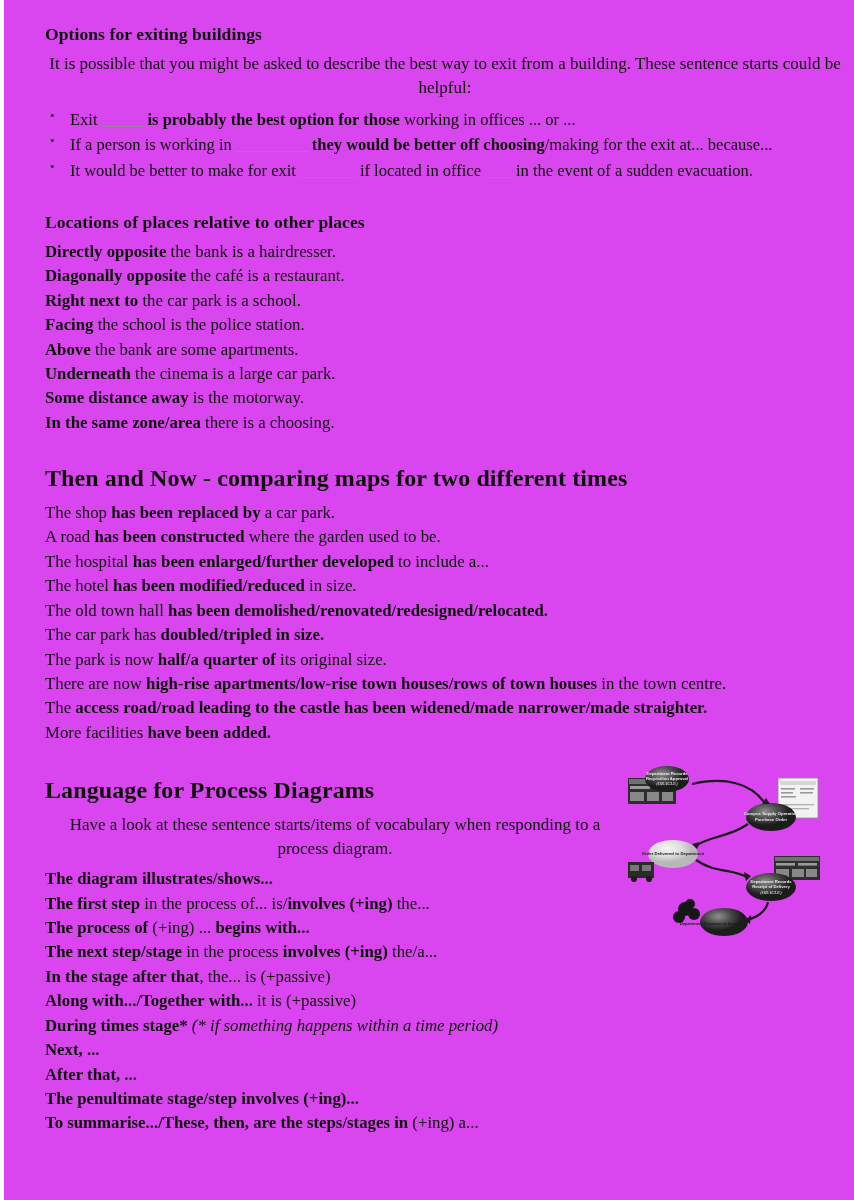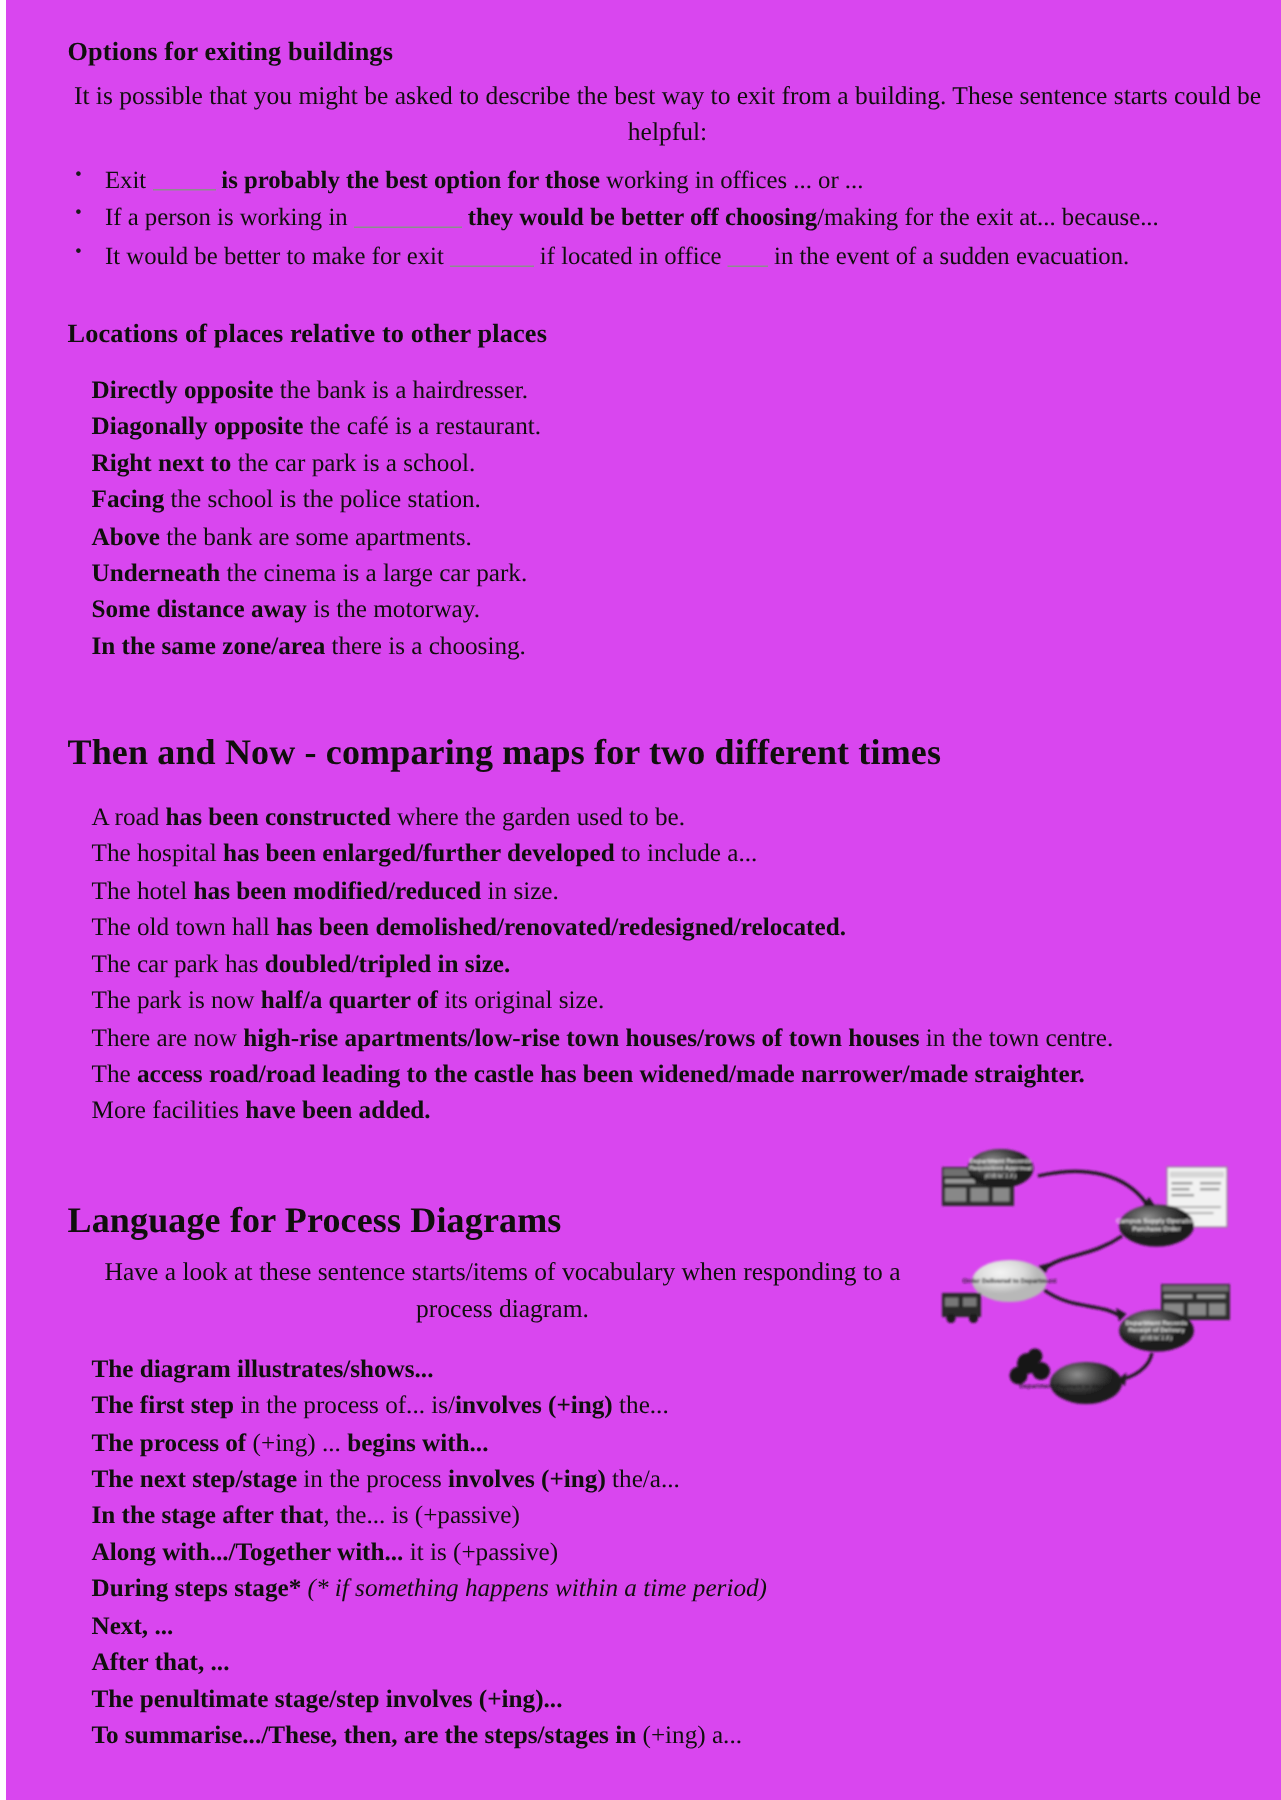--- a/index.html
+++ b/index.html
@@ -58,21 +58,21 @@
   }
   .bullets li::before {
     content: "\2022";
     position: absolute;
     left: 5px;
     top: -1px;
     font-size: 13px;
     color: #1a1a1a;
   }
   .lines {
-    margin: 16px;
+    margin: 0;
   }
   .lineitem {
     font-size: 16.8px;
     line-height: 1.455;
     white-space: nowrap;
   }
   .b { font-weight: bold; }
   .i { font-style: italic; }
   .blank {
     display: inline-block;
@@ -146,20 +146,21 @@
       <div class="lineitem"><span class="b">Underneath</span><span> the cinema is a large car park.</span></div>
       <div class="lineitem"><span class="b">Some distance away</span><span> is the motorway.</span></div>
       <div class="lineitem"><span class="b">In the same zone/area</span><span> there is a choosing.</span></div>
     </div>
 
     <div class="sec-gap-2"></div>
 
     <h2 class="section-head big">Then and Now - comparing maps for two different times</h2>
 
     <div class="lines">
+      <div class="lineitem"><span>The shop </span><span class="b">has been replaced by</span><span> a car park.</span></div>
       <div class="lineitem"><span>A road </span><span class="b">has been constructed</span><span> where the garden used to be.</span></div>
       <div class="lineitem"><span>The hospital </span><span class="b">has been enlarged/further developed</span><span> to include a...</span></div>
       <div class="lineitem"><span>The hotel </span><span class="b">has been modified/reduced</span><span> in size.</span></div>
       <div class="lineitem"><span>The old town hall </span><span class="b">has been demolished/renovated/redesigned/relocated.</span><span></span></div>
       <div class="lineitem"><span>The car park has </span><span class="b">doubled/tripled in size.</span><span></span></div>
       <div class="lineitem"><span>The park is now </span><span class="b">half/a quarter of</span><span> its original size.</span></div>
       <div class="lineitem"><span>There are now </span><span class="b">high-rise apartments/low-rise town houses/rows of town houses</span><span> in the town centre.</span></div>
       <div class="lineitem"><span>The </span><span class="b">access road/road leading to the castle has been widened/made narrower/made straighter.</span><span></span></div>
       <div class="lineitem"><span>More facilities </span><span class="b">have been added.</span><span></span></div>
     </div>
@@ -174,21 +175,21 @@
         <span>a process diagram.</span>
       </p>
 
       <div class="lines">
         <div class="lineitem"><span class="b">The diagram illustrates/shows...</span><span></span></div>
         <div class="lineitem"><span class="b">The first step</span><span> in the process of... is/</span><span class="b">involves (+ing)</span><span> the...</span></div>
         <div class="lineitem"><span class="b">The process of</span><span> (+ing) ... </span><span class="b">begins with...</span><span></span></div>
         <div class="lineitem"><span class="b">The next step/stage</span><span> in the process </span><span class="b">involves (+ing)</span><span> the/a...</span></div>
         <div class="lineitem"><span class="b">In the stage after that</span><span>, the... is (+passive)</span></div>
         <div class="lineitem"><span class="b">Along with.../Together with...</span><span> it is (+passive)</span></div>
-        <div class="lineitem"><span class="b">During steps stage*</span><span class="i"> (* if something happens within a time period)</span></div>
+        <div class="lineitem"><span class="b">During times stage*</span><span class="i"> (* if something happens within a time period)</span></div>
         <div class="lineitem"><span class="b">Next, ...</span></div>
         <div class="lineitem"><span class="b">After that, ...</span></div>
         <div class="lineitem"><span class="b">The penultimate stage/step involves (+ing)...</span></div>
         <div class="lineitem"><span class="b">To summarise.../These, then, are the steps/stages in</span><span> (+ing) a...</span></div>
       </div>
 
     </div>
 
   </div>
 

